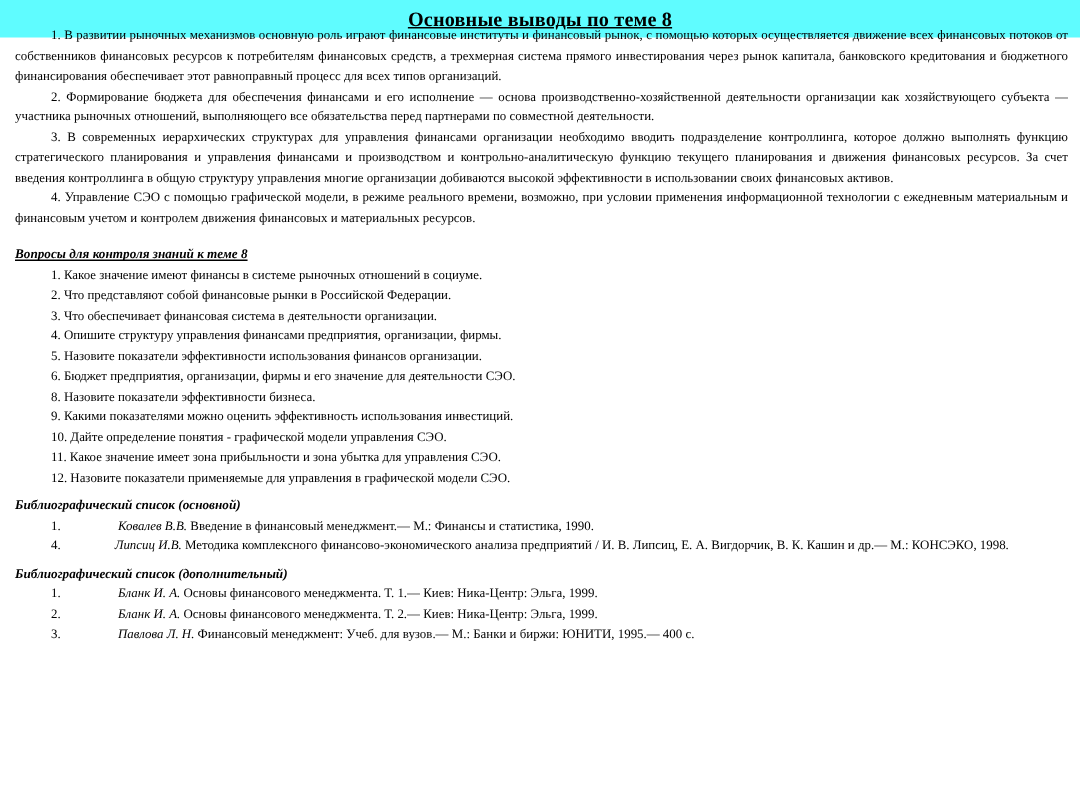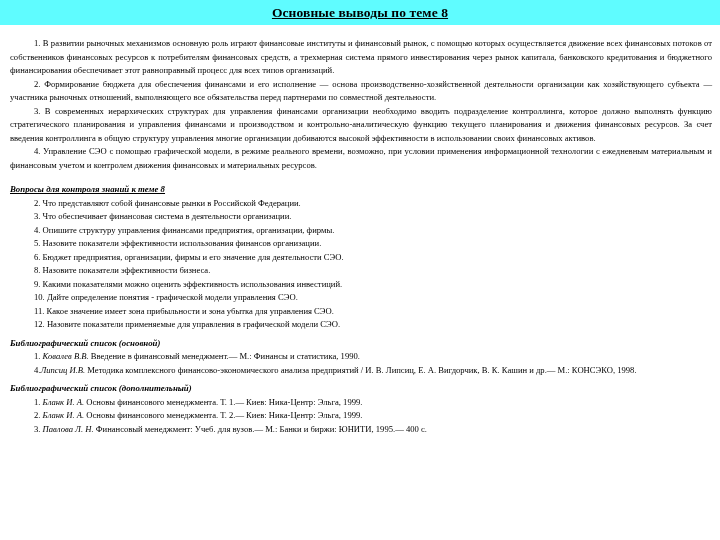--- a/index.html
+++ b/index.html
@@ -39,21 +39,21 @@
     font-weight: bold;
     text-decoration: underline;
     letter-spacing: 0.1px;
     white-space: nowrap;
     line-height: 1;
   }
   
   .content {
     position: absolute;
     left: 10px;
-    top: 37px;
+    top: 17px;
     width: 702px;
   }
   .para {
     font-size: 8.6px;
     line-height: 13.55px;
     text-align: justify;
     text-indent: 24px;
     margin: 0 0 0 0;
     letter-spacing: 0.02px;
     hyphens: none;
@@ -87,21 +87,21 @@
   }
   .blist li {
     font-size: 8.6px;
     line-height: 13.4px;
     padding-left: 24px;
     text-align: left;
   }
   .blist li.wrapline {
     white-space: normal;
   }
-  .it { font-style: italic; }
+  .it { font-style: italic; margin-left: 36px; }
 </style>
 </head>
 <body>
 
 <div id="slide">
 
   <div class="title-band">
     <span class="title-text">Основные выводы по теме 8</span>
   </div>
 
@@ -110,20 +110,21 @@
     <p class="para">1. В развитии рыночных механизмов основную роль играют финансовые институты и финансовый рынок, с помощью которых осуществляется движение всех финансовых потоков от собственников финансовых ресурсов к потребителям финансовых средств, а трехмерная система прямого инвестирования через рынок капитала, банковского кредитования и бюджетного финансирования обеспечивает этот равноправный процесс для всех типов организаций.</p>
     <p class="para">2. Формирование бюджета для обеспечения финансами и его исполнение — основа производственно-хозяйственной деятельности организации как хозяйствующего субъекта — участника рыночных отношений, выполняющего все обязательства перед партнерами по совместной деятельности.</p>
     <p class="para">3. В современных иерархических структурах для управления финансами организации необходимо вводить подразделение контроллинга, которое должно выполнять функцию стратегического планирования и управления финансами и производством и контрольно-аналитическую функцию текущего планирования и движения финансовых ресурсов. За счет введения контроллинга в общую структуру управления многие организации добиваются высокой эффективности в использовании своих финансовых активов.</p>
     <p class="para">4. Управление СЭО с помощью графической модели, в режиме реального времени, возможно, при условии применения информационной технологии с ежедневным материальным и финансовым учетом и контролем движения финансовых и материальных ресурсов.</p>
 
     <div class="spacer-sm"></div>
 
     <div class="section-head">Вопросы для контроля знаний к теме 8</div>
 
     <ul class="qlist">
+      <li>1. Какое значение имеют финансы в системе рыночных отношений в социуме.</li>
       <li>2. Что представляют собой финансовые рынки в Российской Федерации.</li>
       <li>3. Что обеспечивает финансовая система в деятельности организации.</li>
       <li>4. Опишите структуру управления финансами предприятия, организации, фирмы.</li>
       <li>5. Назовите показатели эффективности использования финансов организации.</li>
       <li>6. Бюджет предприятия, организации, фирмы и его значение для деятельности СЭО.</li>
       <li>8. Назовите показатели эффективности бизнеса.</li>
       <li>9. Какими показателями можно оценить эффективность использования инвестиций.</li>
       <li>10. Дайте определение понятия - графической модели управления СЭО.</li>
       <li>11. Какое значение имеет зона прибыльности и зона убытка для управления СЭО.</li>
       <li>12. Назовите показатели применяемые для управления в графической модели СЭО.</li>

